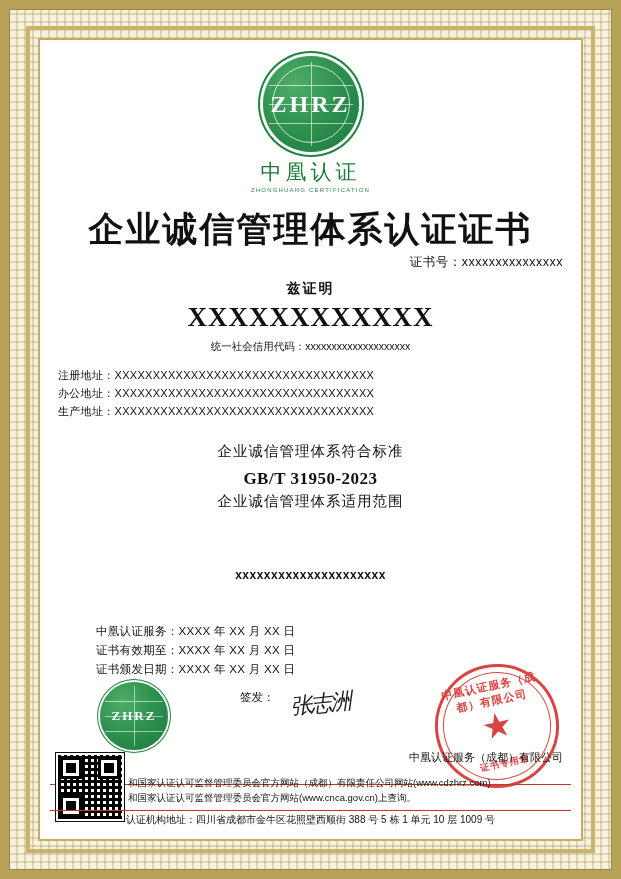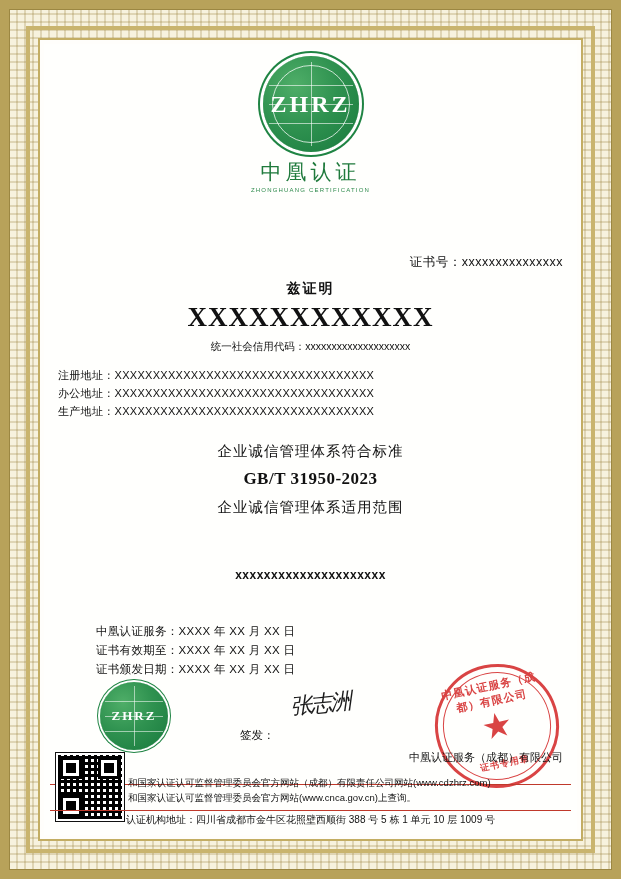--- a/index.html
+++ b/index.html
@@ -125,31 +125,31 @@
     font-size:11px;color:#111;line-height:18px;letter-spacing:.3px;
   }
   .addr-row{white-space:nowrap;}
   .addr-label{display:inline-block;}
   .std-block{
     position:absolute;left:0;right:0;top:398px;text-align:center;
   }
   .std-line1{font-size:14.5px;color:#111;letter-spacing:1px;}
   .std-code{font-size:17px;font-weight:bold;color:#111;margin-top:8px;letter-spacing:.5px;
     font-family:"Liberation Serif", serif;}
-  .std-line2{font-size:14.5px;color:#111;margin-top:9px;letter-spacing:1px;}
+  .std-line2{font-size:14.5px;color:#111;margin-top:3px;letter-spacing:1px;}
   .scope{
     position:absolute;left:0;right:0;top:524px;text-align:center;
     font-size:12px;font-weight:bold;color:#111;letter-spacing:.5px;
   }
   .dates{
     position:absolute;left:52px;top:578px;
     font-size:11.5px;color:#111;line-height:19px;letter-spacing:.3px;
   }
   .sign-label{
-    position:absolute;left:196px;top:684px;font-size:11.5px;color:#111;
+    position:absolute;left:196px;top:646px;font-size:11.5px;color:#111;
   }
   .signature{
     position:absolute;left:246px;top:645px;
     font-family:"Liberation Serif", serif;
     font-size:22px;color:#1a1a1a;
     transform:rotate(-6deg);
     font-style:italic;
     letter-spacing:-2px;
   }
   .small-globe{
@@ -240,20 +240,21 @@
         <span class="par p1"></span>
           <span class="par p2"></span>
           <span class="par p3"></span>
         <span class="merid"></span>
         <div class="zhrz">ZHRZ</div>
       </div>
       <div class="logo-cn">中凰认证</div>
       <div class="logo-en">ZHONGHUANG CERTIFICATION</div>
     </div>
 
+    <div class="title">企业诚信管理体系认证证书</div>
 
     <div class="certno">
       <span>证书号：</span><span>xxxxxxxxxxxxxxx</span>
     </div>
 
     <div class="zizhengming">兹证明</div>
     <div class="company">XXXXXXXXXXXX</div>
 
     <div class="credit-code">
       <span>统一社会信用代码：</span><span>xxxxxxxxxxxxxxxxxxxx</span>

